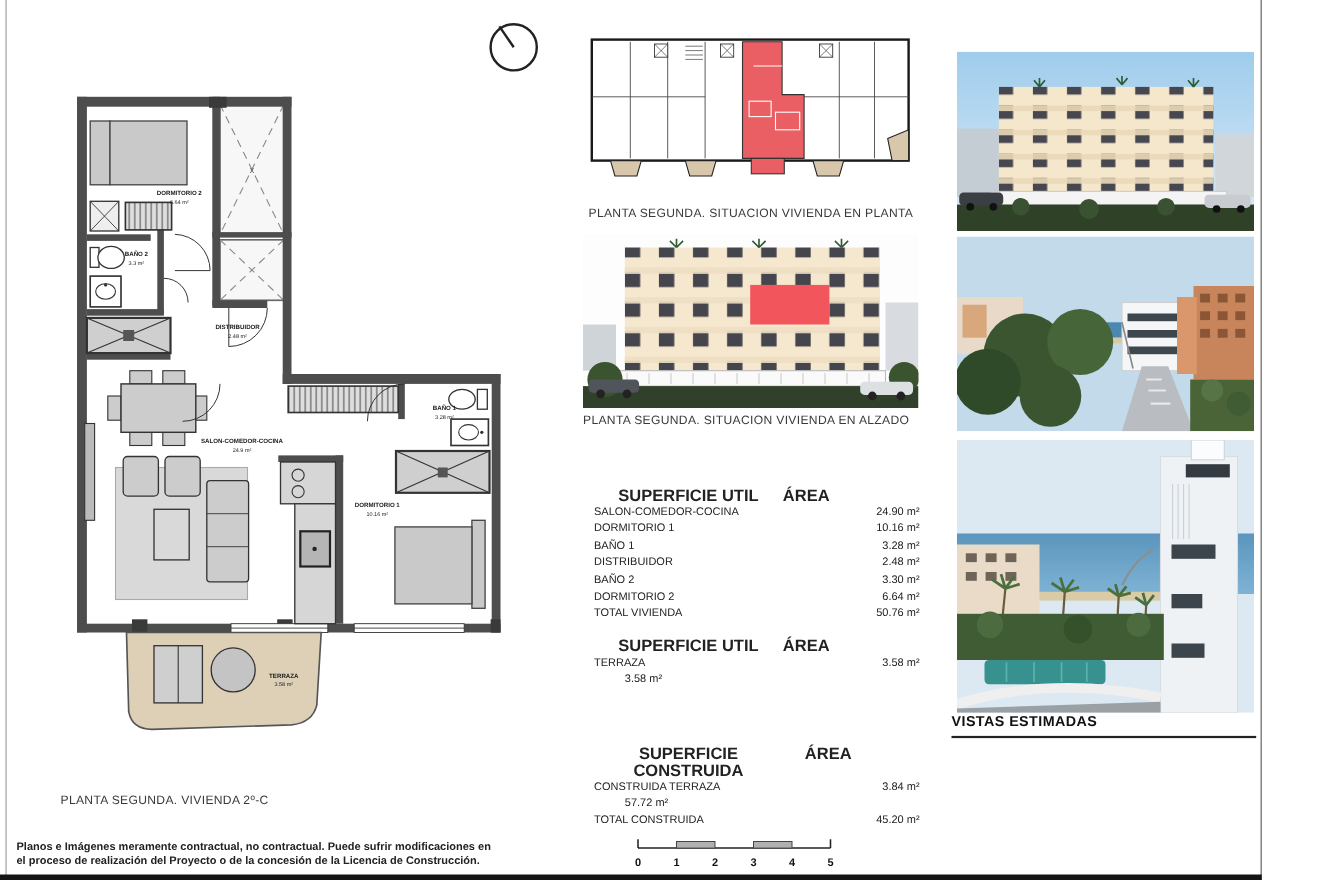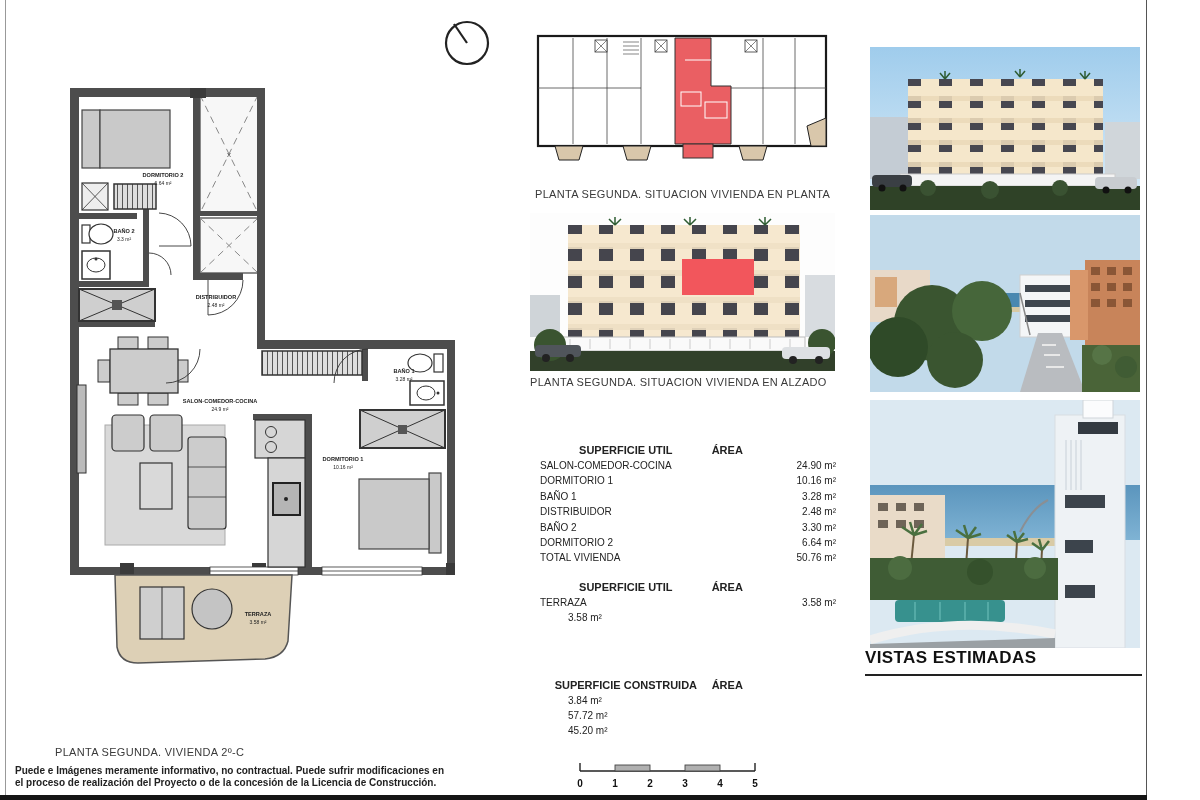--- a/index.html
+++ b/index.html
@@ -4,34 +4,34 @@
 <style>
   html,body{margin:0;padding:0;background:#fff;}
   #sheet{position:relative;width:1200px;height:800px;background:#fff;overflow:hidden;
          font-family:"Liberation Sans",sans-serif;color:#222;}
   .abs{position:absolute;}
   .caption{font-size:11px;color:#3a3a3a;letter-spacing:.3px;white-space:nowrap;}
   
   #surfaces{left:540px;top:438px;width:296px;}
   .tbl-title{background:#dcc9b2;height:27px;line-height:27px;text-align:center;
              font-weight:bold;font-size:13.5px;color:#111;}
-  .sec-hdr{display:flex;font-weight:bold;font-size:11px;margin-top:5px;line-height:15px;}
+  .sec-hdr{display:flex;font-weight:bold;font-size:15px;margin-top:5px;line-height:15px;}
   .sec-hdr .shl{width:58%;text-align:center;}
   .sec-hdr .sha{flex:1;text-align:left;}
   .t-row{display:flex;font-size:10px;line-height:15.4px;}
   .t-label{flex:1;}
   .t-val{text-align:center;margin-left:28px;}
-  .gap-lg{margin-top:52px !important;}
+  .gap-lg{margin-top:52px !important;gap:20px;}
   .gap-md{margin-top:14px !important;}
   
   .photo{left:870px;width:270px;display:block;}
-  #vistas{left:865px;top:648px;width:277px;font-weight:bold;font-size:17px;color:#111;
+  #vistas{left:865px;top:648px;width:277px;font-weight:bold;font-size:13px;color:#111;
           padding-bottom:6px;border-bottom:2px solid #222;letter-spacing:.4px;}
   
-  #plan-caption{left:55px;top:722px;margin-top:24px;}
+  #plan-caption{left:55px;top:722px;}
   #disclaimer{left:15px;top:765px;font-size:10px;font-weight:bold;color:#222;line-height:12px;}
   
   .b-left{left:5px;top:0;width:1px;height:800px;background:#999;}
   .b-right{left:1146px;top:0;width:1px;height:800px;background:#555;}
   .b-bottom{left:0;top:795px;width:1147px;height:5px;background:#151515;}
   svg text{font-family:"Liberation Sans",sans-serif;}
 </style>
 </head>
 <body>
 
@@ -353,26 +353,28 @@
       </div>
     <div class="t-row">
         <span class="t-val">3.58 m²</span>
       </div>
 
     <div class="sec-hdr gap-lg">
       <span class="shl">SUPERFICIE CONSTRUIDA</span>
       <span class="sha">ÁREA</span>
     </div>
     <div class="t-row">
+        <span class="t-label">CONSTRUIDA TERRAZA</span>
         <span class="t-val">3.84 m²</span>
       </div>
     <div class="t-row">
         <span class="t-val">57.72 m²</span>
       </div>
     <div class="t-row">
+        <span class="t-label">TOTAL CONSTRUIDA</span>
         <span class="t-val">45.20 m²</span>
       </div>
   </div>
 
   <svg class="abs photo" style="top:47px" width="270" height="163" viewBox="0 0 270 163">
     <defs>
       <linearGradient id="sky1" x1="0" y1="0" x2="0" y2="1">
         <stop offset="0" stop-color="#9fccec"></stop>
           <stop offset="1" stop-color="#dcedf8"></stop>
       </linearGradient>
@@ -511,21 +513,21 @@
     <path d="M0,240 Q85,214 185,234" stroke="#efefef" stroke-width="9" fill="none"></path>
     <polygon points="0,248 185,248 185,238 0,244" fill="#9aa0a4"></polygon>
     <path d="M150,132 Q162,108 178,100" stroke="#8a8f94" stroke-width="2" fill="none"></path>
   </svg>
 
   <div id="vistas" class="abs">VISTAS ESTIMADAS</div>
 
   <div id="plan-caption" class="abs caption">PLANTA SEGUNDA. VIVIENDA 2º-C</div>
 
   <div id="disclaimer" class="abs">
-    <div>Puede e Imágenes meramente informativo, no contractual. Puede sufrir modificaciones en</div>
+    <div>Planos e Imágenes meramente contractual, no contractual. Puede sufrir modificaciones en</div>
     <div>el proceso de realización del Proyecto o de la concesión de la Licencia de Construcción.</div>
   </div>
 
   <svg class="abs" style="left:575px;top:757px" width="190" height="38" viewBox="0 0 190 38">
     <line x1="5" y1="14" x2="180" y2="14" stroke="#222" stroke-width="1.4"></line>
     <line x1="5" y1="6" x2="5" y2="14" stroke="#222" stroke-width="1.4"></line>
     <line x1="180" y1="6" x2="180" y2="14" stroke="#222" stroke-width="1.4"></line>
     <rect x="40" y="8" width="35" height="6" fill="#b0b0b0" stroke="#444" stroke-width="0.9"></rect>
     <rect x="110" y="8" width="35" height="6" fill="#b0b0b0" stroke="#444" stroke-width="0.9"></rect>
     <g font-size="10" font-weight="bold" fill="#111" text-anchor="middle">

